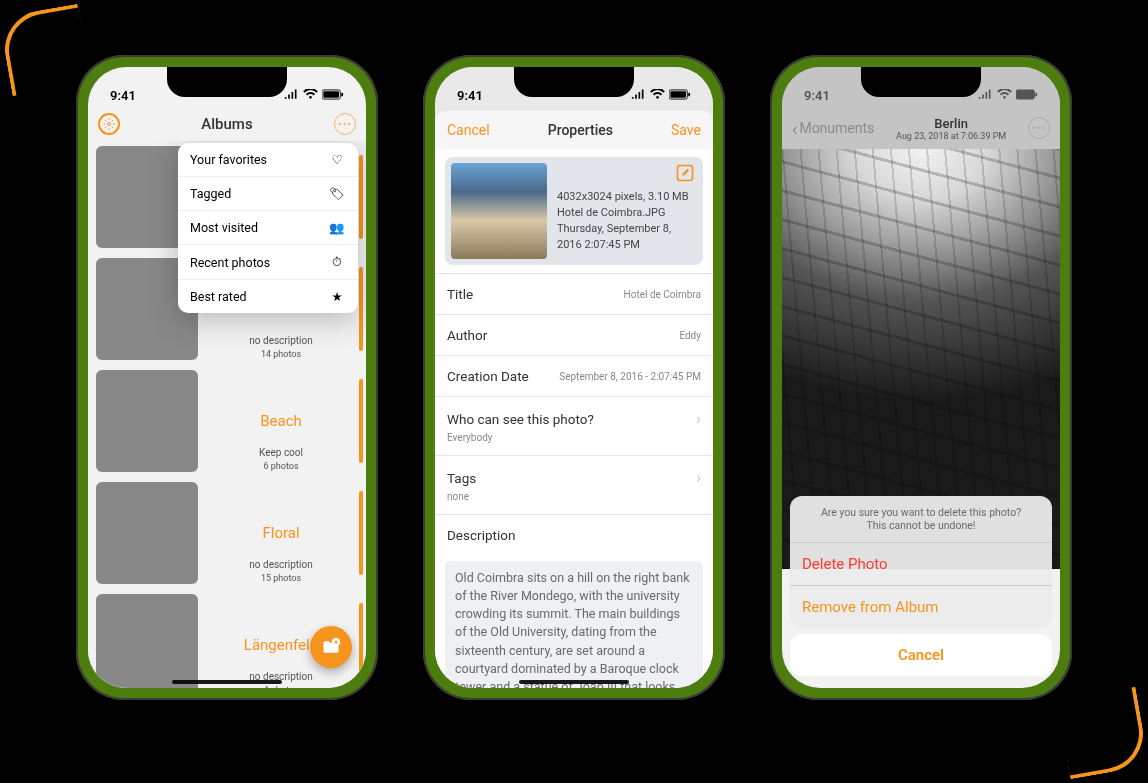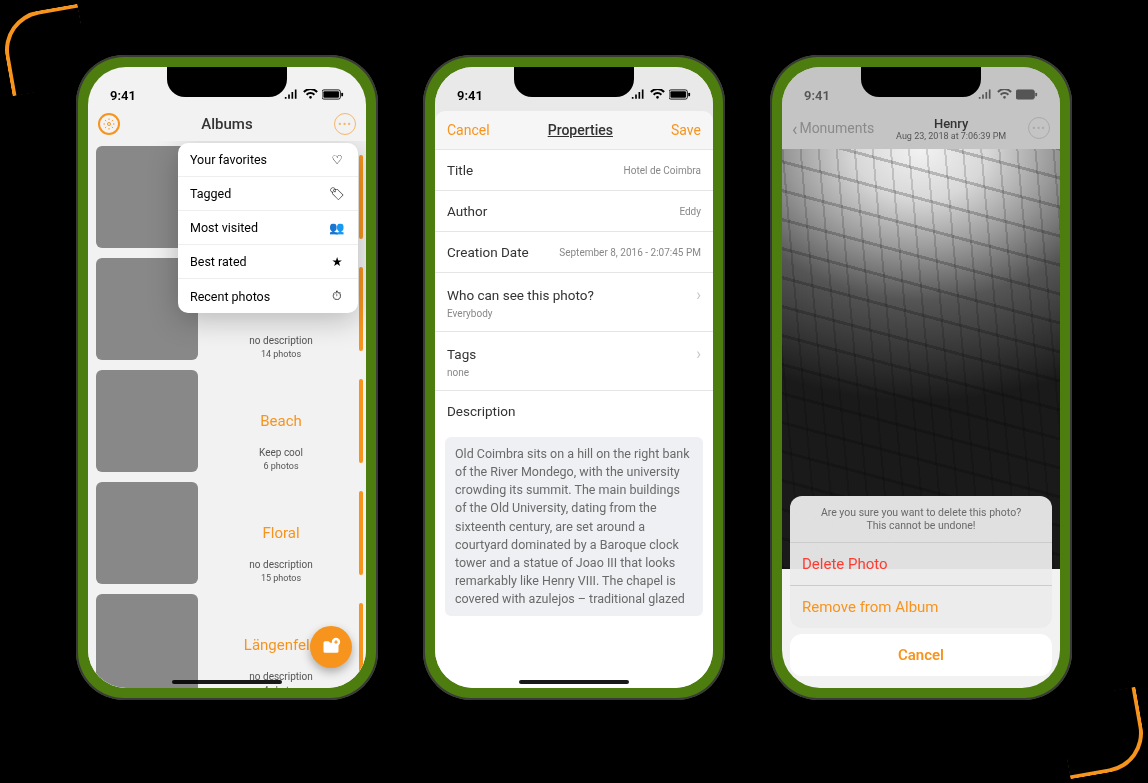--- a/index.html
+++ b/index.html
@@ -229,21 +229,21 @@
       background: #f6f6f6;
       height: 38px;
       display: flex;
       align-items: center;
       padding: 0 12px;
       font-size: 14px;
       border-radius: 10px 10px 0 0;
       margin-top: 4px;
     }
     .p2 .modal-header .orange { color: #f7941e; }
-    .p2 .modal-header .mtitle { flex: 1; text-align: center; font-weight: 500; color: #333; text-decoration: underline; }
+    .p2 .modal-header .mtitle { flex: 1; text-align: center; font-weight: 500; color: #333; }
     .p2 .content {
       background: #fff;
       height: calc(100% - 82px);
       overflow: hidden;
     }
     .p2 .photo-block {
       margin: 8px 10px;
       background: #e2e6eb;
       border-radius: 8px;
       padding: 6px;
@@ -482,26 +482,26 @@
             </div>
             <div class="dd-item">
               <span>Tagged</span>
               <span class="dd-ico">🏷</span>
             </div>
             <div class="dd-item">
               <span>Most visited</span>
               <span class="dd-ico">👥</span>
             </div>
             <div class="dd-item">
+              <span>Recent photos</span>
+              <span class="dd-ico">⏱</span>
+            </div>
+            <div class="dd-item">
               <span>Best rated</span>
               <span class="dd-ico">★</span>
-            </div>
-            <div class="dd-item">
-              <span>Recent photos</span>
-              <span class="dd-ico">⏱</span>
             </div>
           </div>
 
         <div class="fab">
           <svg width="20" height="20" viewBox="0 0 24 24" fill="none" stroke="#fff" stroke-width="2">
               <path d="M3 7a2 2 0 012-2h4l2 2h8a2 2 0 012 2v8a2 2 0 01-2 2H5a2 2 0 01-2-2z" fill="#fff" stroke="none"></path>
               <circle cx="18" cy="6" r="4" fill="#fff"></circle>
               <path d="M18 4v4M16 6h4" stroke="#f7941e" stroke-width="1.5"></path>
             </svg>
         </div>
@@ -530,20 +530,34 @@
         </div>
       </div>
 
       <div class="modal-header">
         <span class="orange">Cancel</span>
         <span class="mtitle">Properties</span>
         <span class="orange">Save</span>
       </div>
 
       <div class="content">
+        <div class="photo-block">
+          <div class="photo-thumb"></div>
+          <div class="photo-meta">
+            <div>4032x3024 pixels, 3.10 MB</div>
+            <div>Hotel de Coimbra.JPG</div>
+            <div>Thursday, September 8, 2016 2:07:45 PM</div>
+          </div>
+          <div class="edit-icon">
+            <svg viewBox="0 0 24 24" fill="none" stroke="#f7941e" stroke-width="2">
+                <rect x="3" y="3" width="18" height="18" rx="3"></rect>
+                <path d="M15 7l2 2-6 6H9v-2z" fill="#f7941e" stroke="none"></path>
+              </svg>
+          </div>
+        </div>
 
         <div class="row">
           <span class="label">Title</span>
           <span class="value">Hotel de Coimbra</span>
         </div>
         <div class="row">
           <span class="label">Author</span>
           <span class="value">Eddy</span>
         </div>
         <div class="row">
@@ -594,21 +608,21 @@
               </svg></span>
         </div>
       </div>
 
       <div class="navbar">
         <div class="back">
           <span style="font-size:18px;margin-right:2px;">‹</span>
           <span>Monuments</span>
         </div>
         <div class="navtitle">
-          <div class="t1">Henry</div>
+          <div class="t1">Berlin</div>
           <div class="t2">Aug 23, 2018 at 7:06:39 PM</div>
         </div>
         <div class="dots3">•••</div>
       </div>
 
       <div class="photo-bg"></div>
 
       <div class="sheet-group">
         <div class="sheet-msg">Are you sure you want to delete this photo? This cannot be undone!</div>
         <div class="sheet-btn red">Delete Photo</div>

